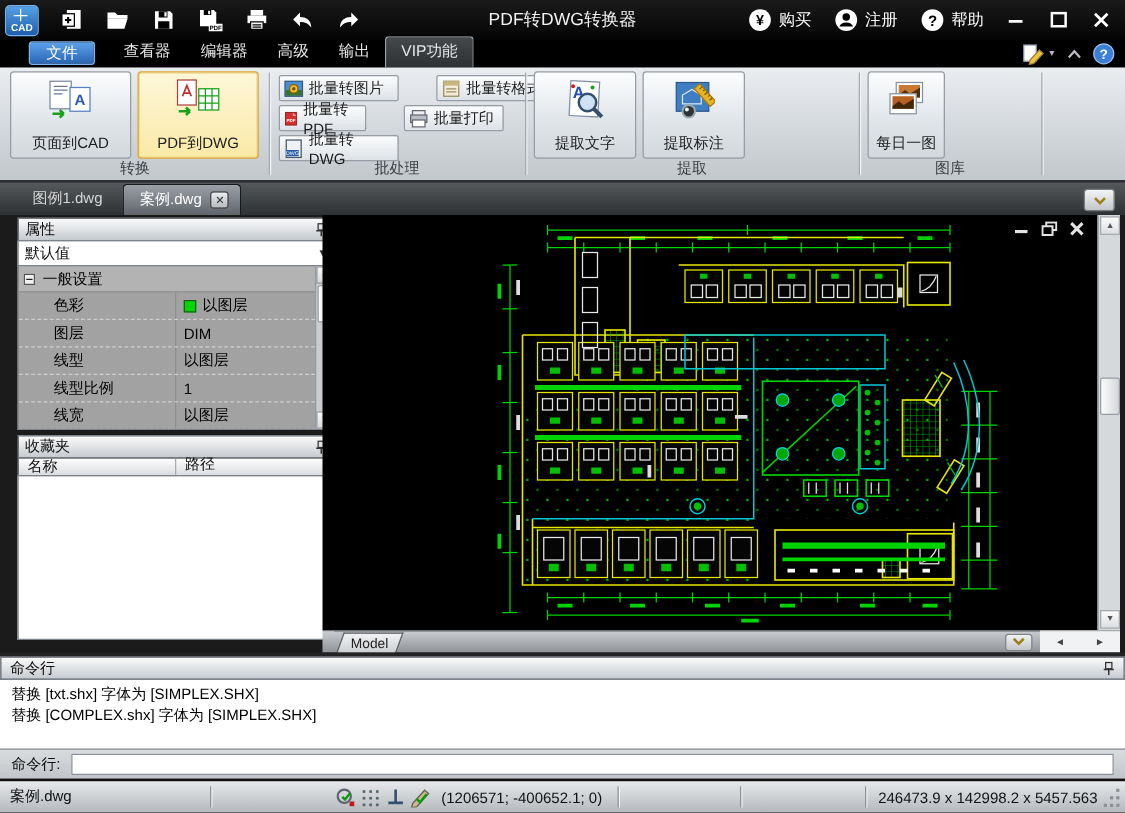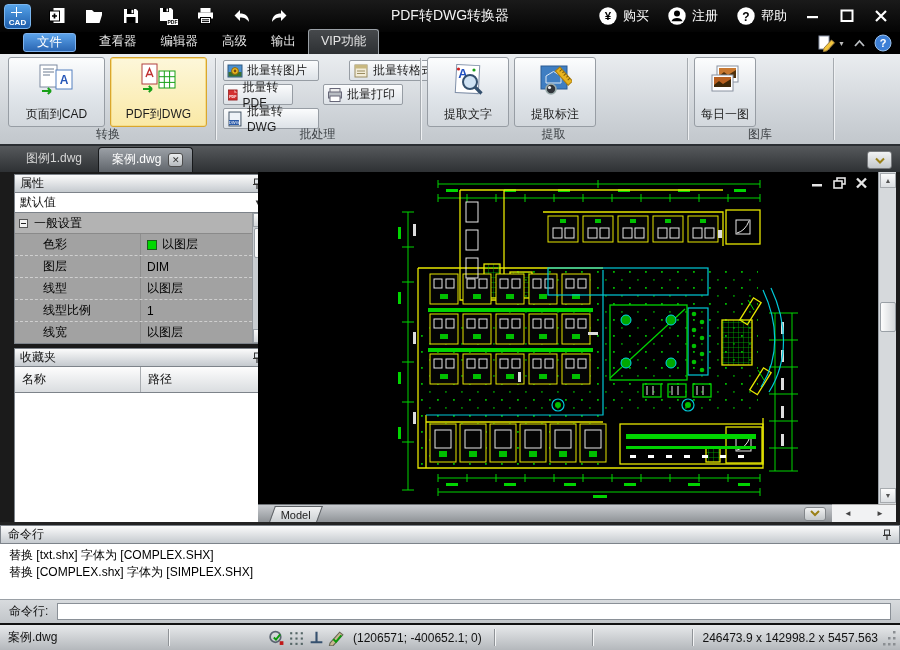--- a/index.html
+++ b/index.html
@@ -70,22 +70,22 @@
   .minusbox:after { content:""; position:absolute; left:1px; top:3px; width:5px; height:1px; background:#222; }
   .prow { display:flex; height:22px; align-items:center; border-bottom:1px dashed #cfcfcf; font-size:12px; color:#000; }
   .pname { width:126px; padding-left:28px; border-right:1px solid #8e8e8e; height:100%; display:flex; align-items:center; }
   .pval { flex:1; padding-left:6px; display:flex; align-items:center; gap:5px; }
   .swatch { width:10px; height:10px; border:1px solid #1c5c1c; }
   .gsb { position:absolute; right:0; top:0; bottom:0; width:15px; background:#c9cdd1; border-left:1px solid #95999d; }
   .gsb .arr { position:absolute; left:0; width:14px; height:14px; background:linear-gradient(#fafafa,#d4d7da);
     border:1px solid #9aa0a6; font-size:7px; color:#444; text-align:center; line-height:12px; }
   .gsb .thumb { position:absolute; left:1px; width:12px; background:linear-gradient(90deg,#fdfdfd,#d8dbde);
     border:1px solid #9aa0a6; border-radius:2px; }
-  .favcols { display:flex; height:26px; background:linear-gradient(#fdfdfd,#dadde0); border:1px solid #7d838a;
-    border-top:none; font-size:12px; color:#111; align-items:center; }
+  .favcols { display:flex; height:14px; background:linear-gradient(#fdfdfd,#dadde0); border:1px solid #7d838a;
+    border-top:none; font-size:12px; color:#111; align-items:flex-end; }
   .favlist { height:131px; background:#fff; border:1px solid #7d838a; border-top:none; }
 
   
   .canvas { position:absolute; left:258px; top:172px; width:620px; height:332px; background:#000; }
   .mdi { position:absolute; right:10px; top:5px; display:flex; gap:9px; }
   .vscroll { position:absolute; left:878px; top:172px; width:18px; height:332px; background:#d6d9dc; border-left:1px solid #9aa0a6; }
   .vscroll .arr { position:absolute; left:1px; width:16px; height:15px; background:linear-gradient(#fbfbfb,#dcdfe2);
     border:1px solid #a7abaf; color:#555; font-size:7px; text-align:center; line-height:13px; }
   .vscroll .thumb { position:absolute; left:1px; top:130px; width:16px; height:30px;
     background:linear-gradient(90deg,#fdfdfd,#d4d7da); border:1px solid #9aa0a6; border-radius:2px; }
@@ -706,21 +706,21 @@
 
 <div class="cmdgap"></div>
 <div class="cmdheader">
   <span>命令行</span>
   <svg width="10" height="12" viewBox="0 0 10 12">
       <rect x="2.5" y="1" width="5" height="5" fill="#dfe3e7" stroke="#333"></rect>
       <path d="M1 6.5h8M5 6.5V11" stroke="#333" stroke-width="1.2"></path>
     </svg>
 </div>
 <div class="cmdlog">
-  <div>替换 [txt.shx] 字体为 [COMPLEX.SHX]</div>
+  <div>替换 [txt.shx] 字体为 [SIMPLEX.SHX]</div>
   <div>替换 [COMPLEX.shx] 字体为 [SIMPLEX.SHX]</div>
 </div>
 <div class="cmdinput">
   <span>命令行:</span>
   <input type="text" value="" style="">
 </div>
 <div class="cmdline2"></div>
 
 <div class="statusbar">
   <span style="width:166px;padding-left:8px;">案例.dwg</span>

